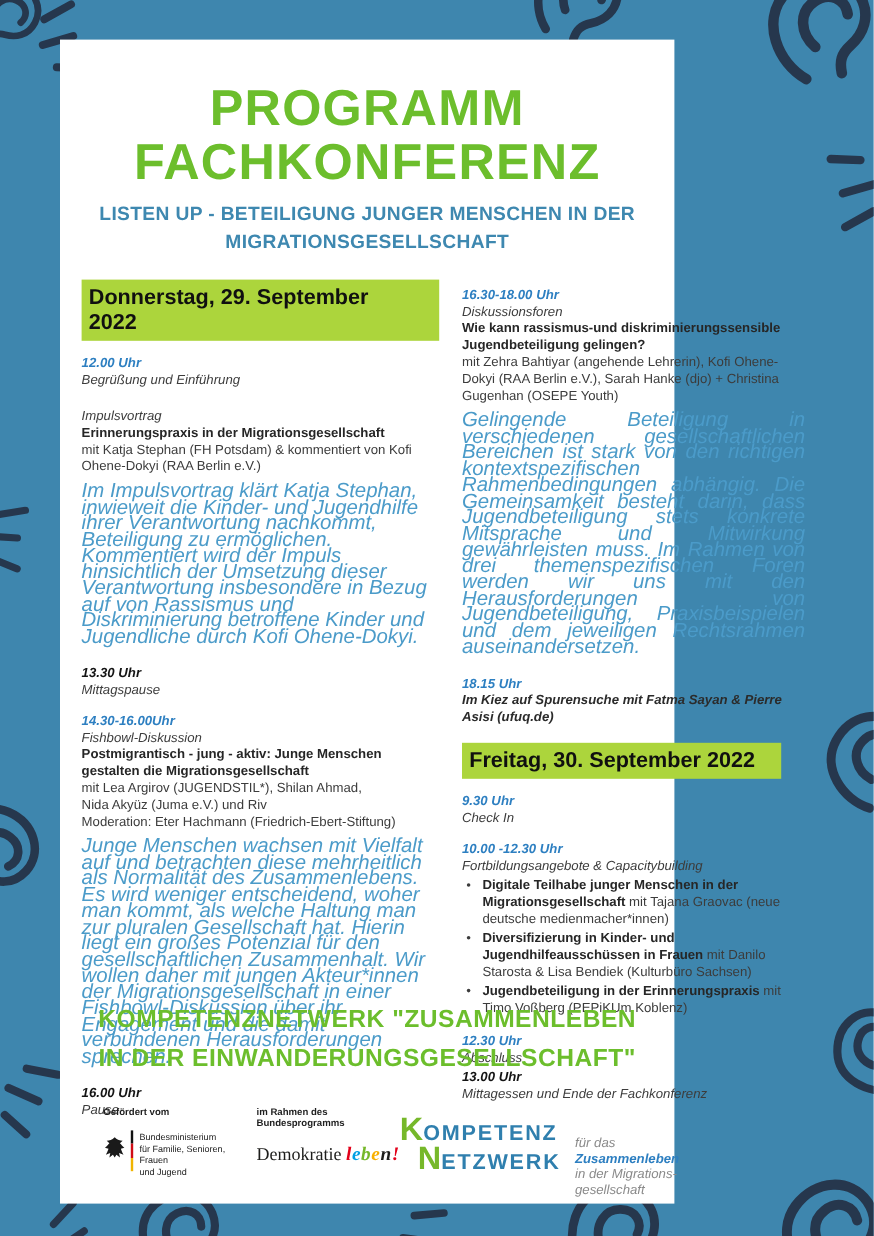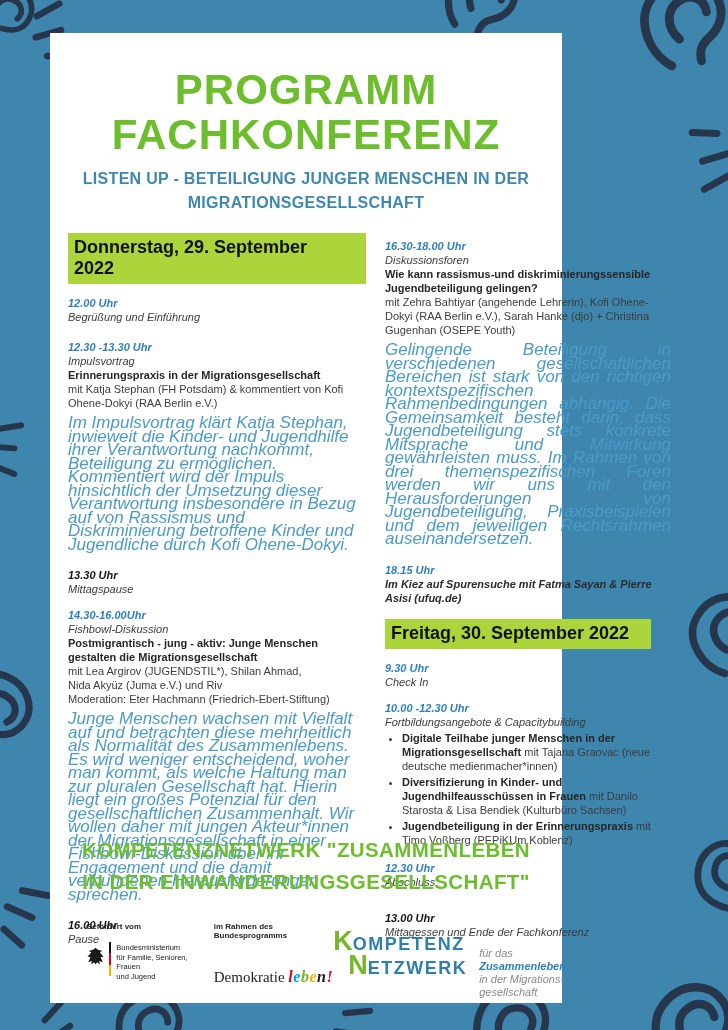--- a/index.html
+++ b/index.html
@@ -58,21 +58,21 @@
     display:flex; align-items:flex-start;
   }
   .small-label { font-size:8px; font-weight:700; color:#1f1f1f; margin-bottom:11px; }
   .ministry-row { display:flex; align-items:flex-start; }
   .flag-bar { width:3px; height:34px; margin-left:4px; display:flex; flex-direction:column; }
   .flag-bar .b1 { flex:1; background:#111111; }
   .flag-bar .b2 { flex:1; background:#d00c15; }
   .flag-bar .b3 { flex:1; background:#f0b400; }
   .ministry-text { font-size:7.5px; line-height:9.5px; color:#202020; margin-left:5px; margin-top:1px; }
   .program { margin-left:26px; }
-  .demokratie { font-family:"Liberation Serif", serif; font-size:15px; color:#1d1d1b; margin-top:28px; white-space:nowrap; }
+  .demokratie { font-family:"Liberation Serif", serif; font-size:15px; color:#1d1d1b; margin-top:14px; white-space:nowrap; }
   .leben { font-style:italic; font-weight:700; font-size:16px; letter-spacing:0.5px; }
   .leben span:nth-child(1){ color:#e2001a; }
   .leben span:nth-child(2){ color:#009fe3; }
   .leben span:nth-child(3){ color:#76b82a; }
   .leben span:nth-child(4){ color:#f9b000; }
   .leben span:nth-child(5){ color:#1d1d1b; }
   .leben span:nth-child(6){ color:#e2001a; }
   .network { margin-left:auto; display:flex; margin-top:8px; }
   .nw-logo { line-height:0.88; white-space:nowrap; }
   .nw-big { color:#76b82a; font-weight:800; font-size:27px; }
@@ -155,21 +155,20 @@
 
   <div class="col-left">
     <span class="day-header">Donnerstag, 29. September 2022</span>
 
     <div class="sess" style="margin-bottom:16px">
       <span class="time block">12.00 Uhr</span>
       <span class="desc-italic block">Begrüßung und Einführung</span>
     </div>
 
     <div class="sess">
-      <span class="time block">12.30 -13.30 Uhr</span>
       <span class="stype block">Impulsvortrag</span>
       <span class="stitle block">Erinnerungspraxis in der Migrationsgesellschaft</span>
       <span class="block">mit Katja Stephan (FH Potsdam) &amp; kommentiert von Kofi Ohene-Dokyi (RAA Berlin e.V.)</span>
       <p class="abstract">Im Impulsvortrag klärt Katja Stephan, inwieweit die Kinder- und Jugendhilfe ihrer Verantwortung nachkommt, Beteiligung zu ermöglichen. Kommentiert wird der Impuls hinsichtlich der Umsetzung dieser Verantwortung insbesondere in Bezug auf von Rassismus und Diskriminierung betroffene Kinder und Jugendliche durch Kofi Ohene-Dokyi.</p>
     </div>
 
     <div class="sess">
       <span class="time black block">13.30 Uhr</span>
       <span class="desc-italic block">Mittagspause</span>
     </div>
@@ -222,21 +221,21 @@
         </li>
         <li>
           <span class="stitle">Diversifizierung in Kinder- und Jugendhilfeausschüssen in Frauen</span><span> mit Danilo Starosta &amp;  Lisa Bendiek (Kulturbüro Sachsen)</span>
         </li>
         <li>
           <span class="stitle">Jugendbeteiligung in der Erinnerungspraxis</span><span> mit Timo Voßberg (PEPiKUm Koblenz)</span>
         </li>
       </ul>
     </div>
 
-    <div class="sess" style="margin-bottom:22px">
+    <div class="sess" style="margin-bottom:2px">
       <span class="time block">12.30 Uhr</span>
       <span class="desc-italic block">Abschluss</span>
     </div>
 
     <div class="sess">
       <span class="time black block">13.00 Uhr</span>
       <span class="desc-italic block">Mittagessen und Ende der Fachkonferenz</span>
     </div>
   </div>
 

